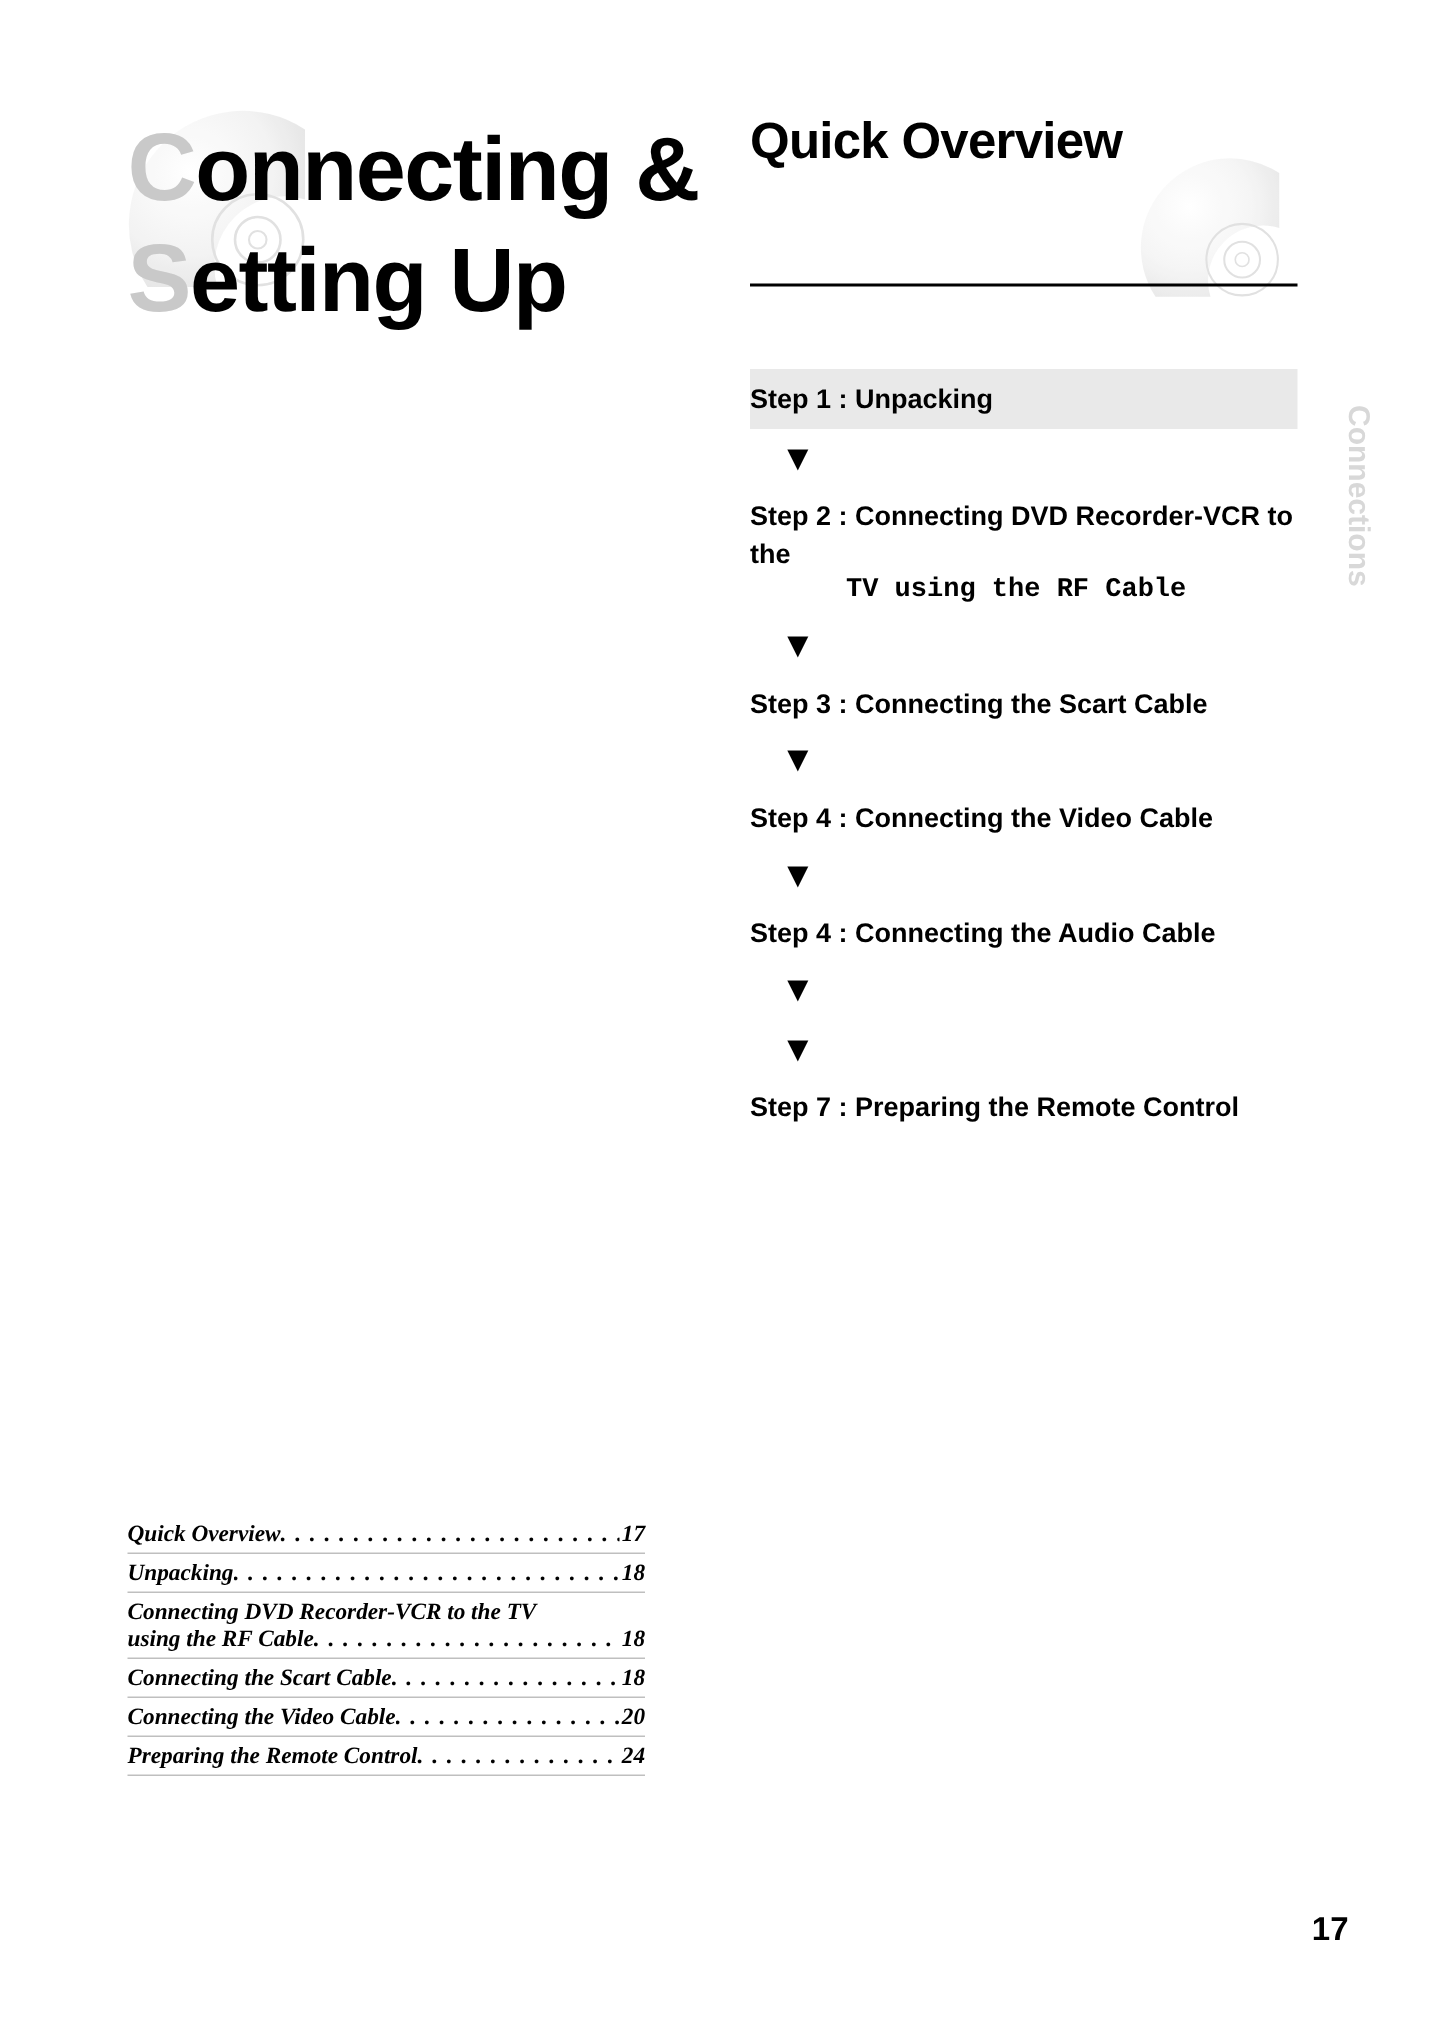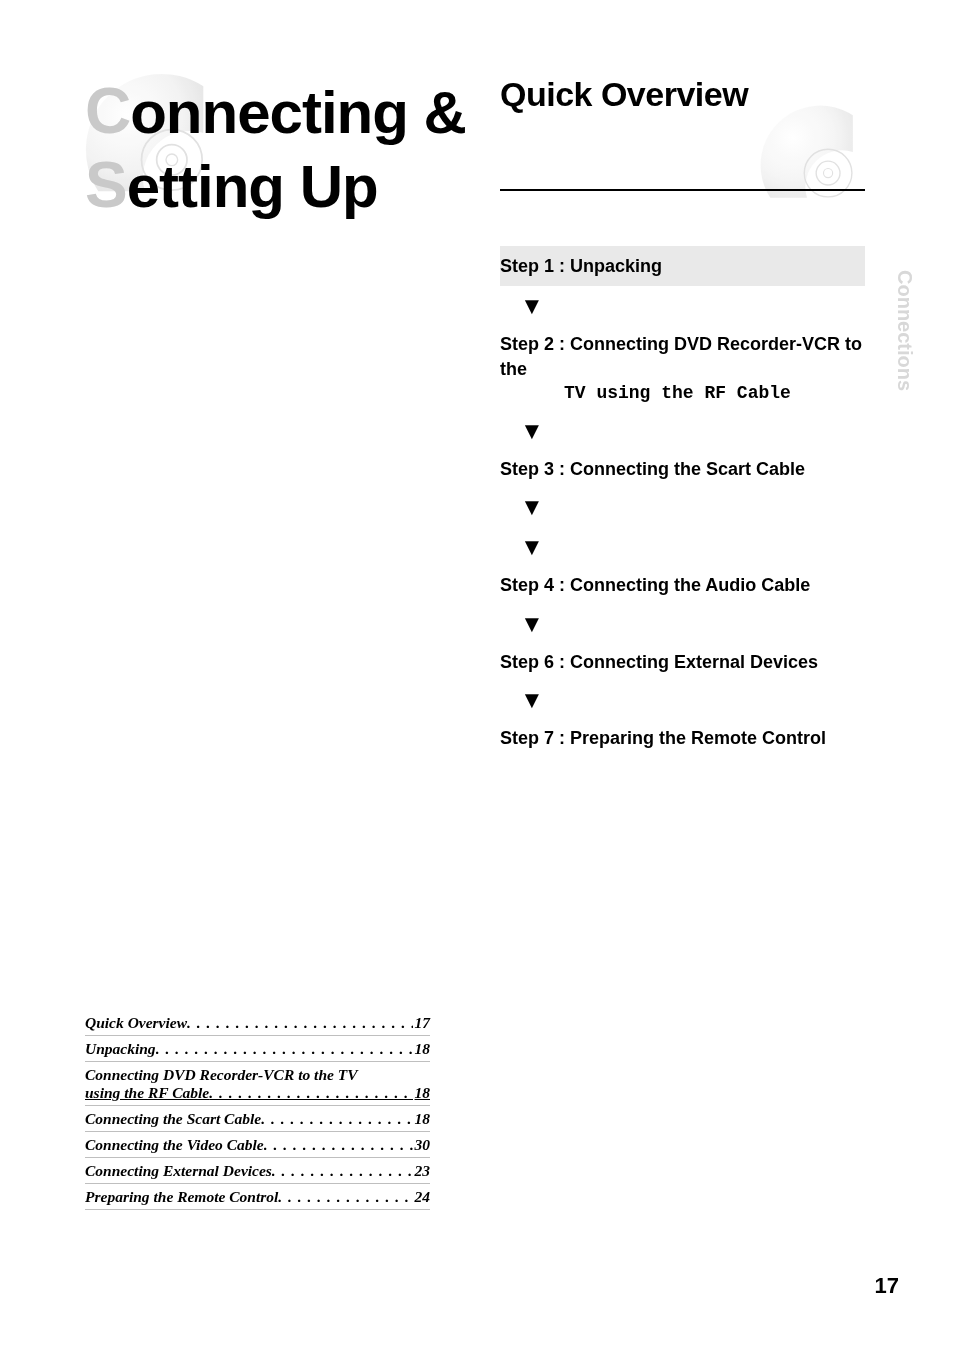--- a/index.html
+++ b/index.html
@@ -20,21 +20,21 @@
     
     .steps { width: 365px; }
     .step { font-size: 18px; font-weight: bold; line-height: 1.35; padding: 6px 0 6px 0; }
     .step-sub { padding-left: 64px; display: block; font-family: Liberation Mono, monospace; }
     .step.banded { background: #e9e9e9; padding: 8px 15px 8px 0; margin-top: 23px; }
     .arrow { font-size: 24px; padding: 6px 0 6px 20px; color: #000; }
     
     .toc { position: absolute; left: 85px; top: 1010px; width: 345px; font-family: "Times New Roman", Times, serif; }
     .toc-row { display: flex; align-items: baseline; font-style: italic; font-weight: bold; font-size: 15.5px; border-bottom: 1px solid #bfbfbf; padding: 4px 0 3px 0; white-space: nowrap; }
     .toc-row.noborder { border-bottom: none; padding-bottom: 0; }
-    .toc-row.cont { padding-top: 0; text-decoration: underline; }
+    .toc-row.cont { padding-top: 0; }
     .toc-label { flex: 0 0 auto; }
     .toc-dots { flex: 1 1 auto; overflow: hidden; letter-spacing: 1px; }
     .toc-dots::after { content: " . . . . . . . . . . . . . . . . . . . . . . . . . . . . . . . . . . . . . . . . . ."; }
     .toc-page { flex: 0 0 auto; padding-left: 2px; }
     
     .side-label { position: absolute; right: 38px; top: 270px; writing-mode: vertical-rl; font-size: 20px; font-weight: bold; color: #d8d8d8; font-family: Arial, sans-serif; letter-spacing: 0px; }
     
     .page-num { position: absolute; right: 55px; bottom: 50px; font-size: 22px; font-weight: bold; }
     
     svg.disc { opacity: 0.85; }
@@ -82,24 +82,24 @@
       </svg>
     </div>
     <hr class="section-hr">
     <div class="steps">
         <div class="step banded">Step 1 : Unpacking</div>
         <div class="arrow">▼</div>
         <div class="step">Step 2 : Connecting DVD Recorder-VCR to the<span class="step-sub">TV using the RF Cable</span></div>
         <div class="arrow">▼</div>
         <div class="step">Step 3 : Connecting the Scart Cable</div>
         <div class="arrow">▼</div>
+        <div class="step">Step 4 : Connecting the Video Cable</div>
         <div class="arrow">▼</div>
         <div class="step">Step 4 : Connecting the Audio Cable</div>
         <div class="arrow">▼</div>
-        <div class="step">Step 6 : Connecting External Devices</div>
         <div class="arrow">▼</div>
         <div class="step">Step 7 : Preparing the Remote Control</div>
       </div>
   </div>
 
   <div class="toc">
       <div class="toc-row">
         <span class="toc-label">Quick Overview</span>
         <span class="toc-dots"></span>
         <span class="toc-page">17</span>
@@ -118,26 +118,21 @@
         <span class="toc-page">18</span>
       </div>
       <div class="toc-row">
         <span class="toc-label">Connecting the Scart Cable</span>
         <span class="toc-dots"></span>
         <span class="toc-page">18</span>
       </div>
       <div class="toc-row">
         <span class="toc-label">Connecting the Video Cable</span>
         <span class="toc-dots"></span>
-        <span class="toc-page">30</span>
-      </div>
-      <div class="toc-row">
-        <span class="toc-label">Connecting External Devices</span>
-        <span class="toc-dots"></span>
-        <span class="toc-page">23</span>
+        <span class="toc-page">20</span>
       </div>
       <div class="toc-row">
         <span class="toc-label">Preparing the Remote Control</span>
         <span class="toc-dots"></span>
         <span class="toc-page">24</span>
       </div>
     </div>
 
   <div class="side-label">Connections</div>
 

